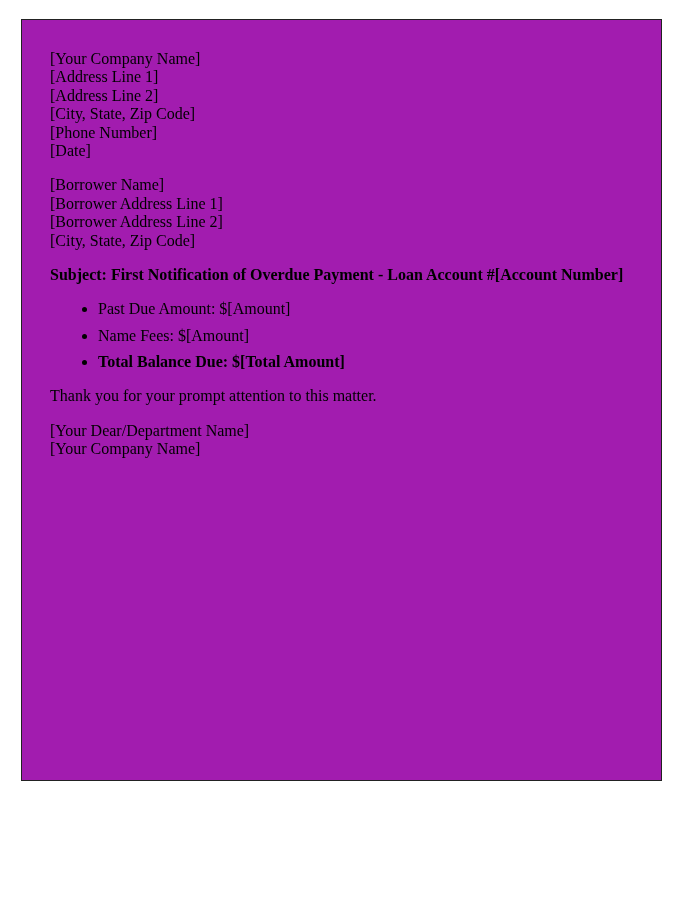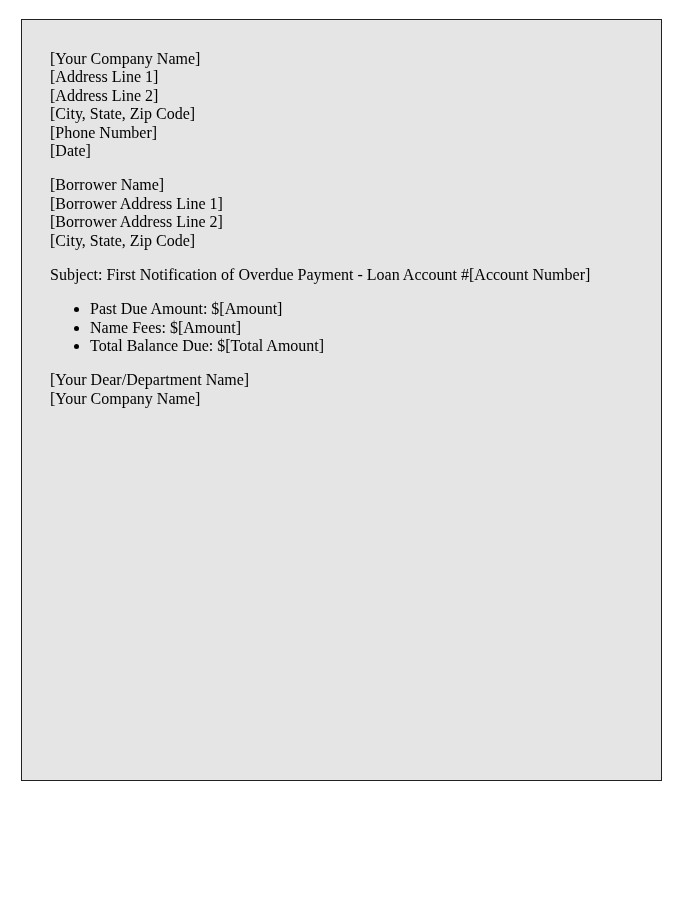--- a/index.html
+++ b/index.html
@@ -19,42 +19,42 @@
   }
   .letter-frame {
     position: absolute;
     left: 21px;
     top: 19px;
     width: 641px;
     height: 762px;
     box-sizing: border-box;
     border: 1.5px solid #222222;
     padding: 14px 28px;
-    background: #e5e5e5;
+    background: #a21caf;
   }
   .block {
     margin: 16px 0;
     white-space: pre-line; 
   }
   .block:first-child {
     margin-top: 16px;
   }
   .bold {
-    font-weight: normal;
+    font-weight: bold;
   }
   .nowrap {
     white-space: nowrap;
   }
   ul.bullet-list {
     margin: 16px 0;
     padding-left: 40px;
     list-style-type: disc;
   }
   ul.bullet-list li {
-    margin: 0;
+    margin: 8px;
     padding: 0;
   }
 </style>
 </head>
 <body>
 
 <div class="letter-frame">
 
   <p class="block">[Your Company Name]
 [Address Line 1]
@@ -74,18 +74,19 @@
 
 
   <ul class="bullet-list">
     <li>Past Due Amount: $[Amount]</li>
     <li>Name Fees: $[Amount]</li>
     <li class="bold">Total Balance Due: $[Total Amount]</li>
   </ul>
 
 
 
+  <p class="block">Thank you for your prompt attention to this matter.</p>
 
 
   <p class="block">[Your Dear/Department Name]
 [Your Company Name]</p>
 
 </div>
 
 </body></html>

